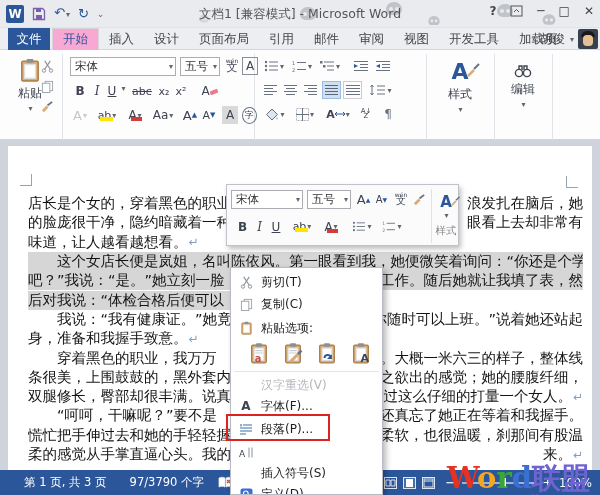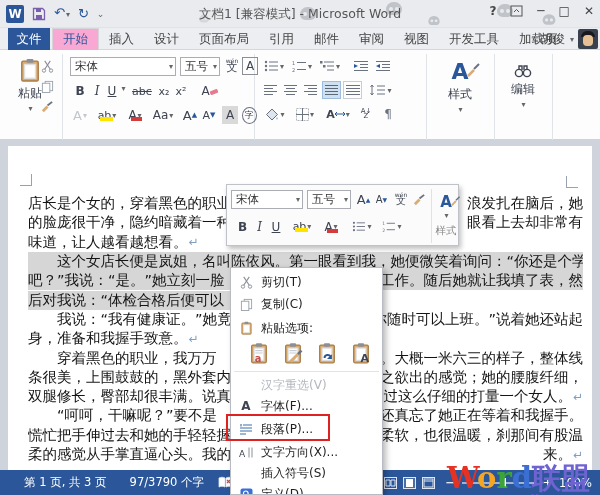--- a/index.html
+++ b/index.html
@@ -648,21 +648,20 @@
         </span>
       <span>段落(P)...</span>
       </div>
     <div class="mi" style="top:173px;height:22px">
       <span class="ic">
           <svg width="14" height="13" viewBox="0 0 14 13">
             <text x="0" y="11" font-size="9" fill="#3e4451">A</text>
             <path d="M10 1.5v10M13 1.5v10" stroke="#8a9098"></path>
           </svg>
         </span>
-      <span>文字方向(X)...</span>
       </div>
     <div class="mi" style="top:195px;height:20px">
       <span class="ic"></span>
         <span>插入符号(S)</span>
       </div>
     <div class="mi" style="top:215px;height:22px">
       <span class="ic">
           <svg width="13" height="13" viewBox="0 0 13 13">
             <rect x="0.5" y="0.5" width="12" height="12" rx="2" fill="#3b6fd4"></rect>
             <circle cx="5.8" cy="5.3" r="2.3" fill="none" stroke="#fff" stroke-width="1.2"></circle>

